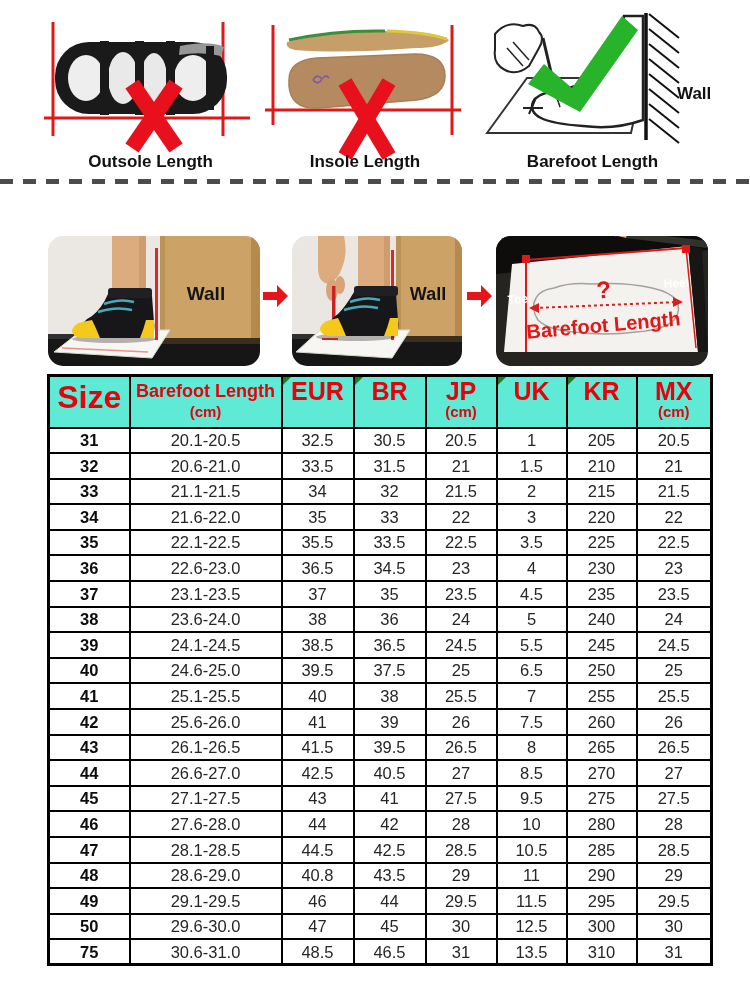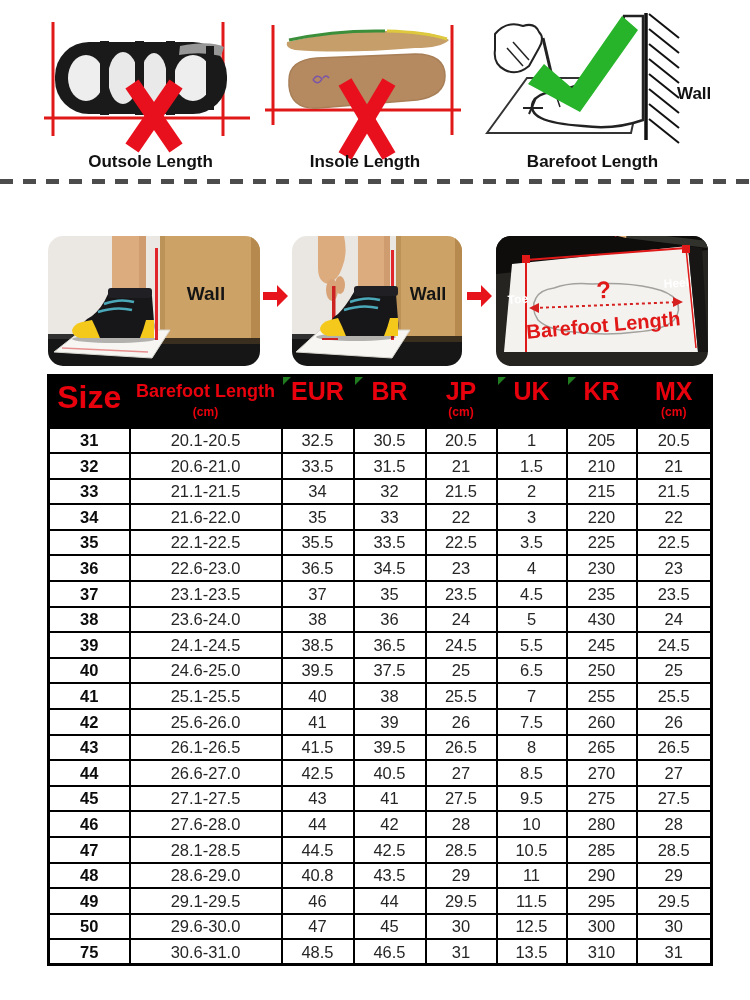--- a/index.html
+++ b/index.html
@@ -32,24 +32,24 @@
   #arrow-1 { left:263px; }
   #arrow-2 { left:467px; }
 
   svg text { font-family:"Liberation Sans", sans-serif; }
 
   
   #size-table { position:absolute; left:47px; top:374px; width:663px; border-collapse:collapse;
                 table-layout:fixed; border:3px solid #000; }
   #size-table th, #size-table td { border:2px solid #000; text-align:center; overflow:hidden; }
   #size-table thead th { height:52px; vertical-align:top; padding-top:3px;
-                         color:#e8000d; background:#000000; position:relative; }
+                         color:#e8000d; background:#5eead4; position:relative; }
   th.hl { background:#ffff00; }
   th .t1 { display:block; font-size:25px; font-weight:bold; line-height:22px; }
-  th .t2 { display:block; font-size:12px; font-weight:bold; line-height:20px; }
+  th .t2 { display:block; font-size:15px; font-weight:bold; line-height:20px; }
   th.size-h { vertical-align:middle; padding-top:0; }
   th.size-h .t1 { font-size:32px; line-height:34px; }
   th.bl-h .t1 { font-size:18px; }
   .flag { position:absolute; left:0; top:0; width:0; height:0;
           border-top:8px solid #1f7d1f; border-right:8px solid transparent; }
   #size-table tbody td { height:25.6px; font-size:16.5px; color:#262626; line-height:1; }
   #size-table tbody td.size-col { font-weight:bold; color:#0c0c0c; }
 </style>
 </head>
 <body>
@@ -334,21 +334,21 @@
           <td>235</td>
           <td>23.5</td>
         </tr>
         <tr>
           <td class="size-col">38</td>
           <td>23.6-24.0</td>
           <td>38</td>
           <td>36</td>
           <td>24</td>
           <td>5</td>
-          <td>430</td>
+          <td>240</td>
           <td>24</td>
         </tr>
         <tr>
           <td class="size-col">39</td>
           <td>24.1-24.5</td>
           <td>38.5</td>
           <td>36.5</td>
           <td>24.5</td>
           <td>5.5</td>
           <td>245</td>

